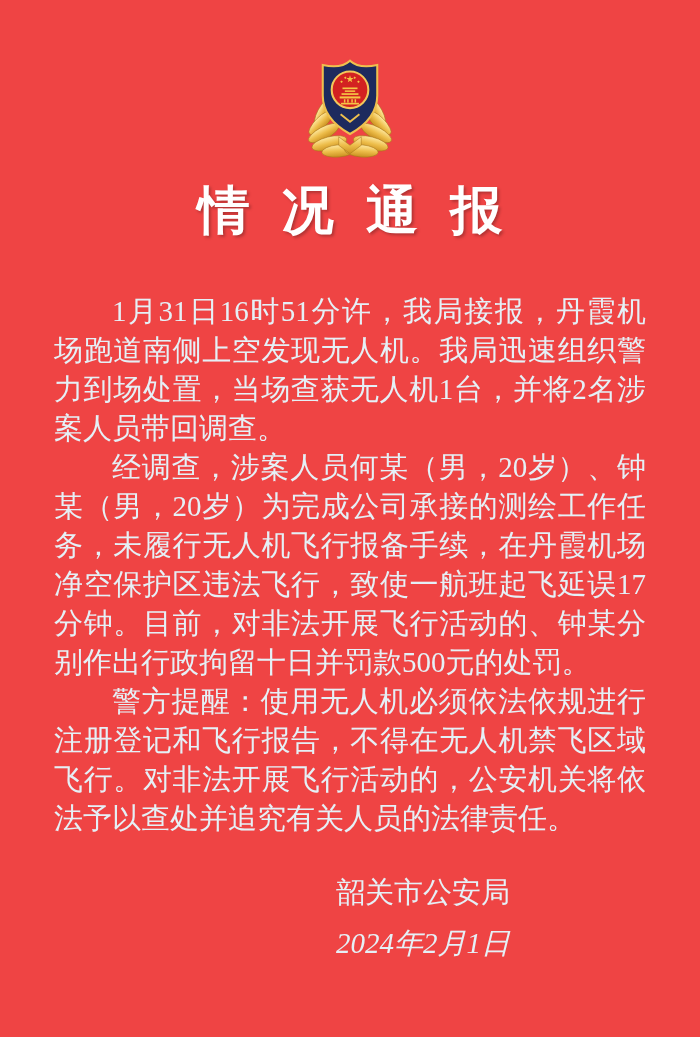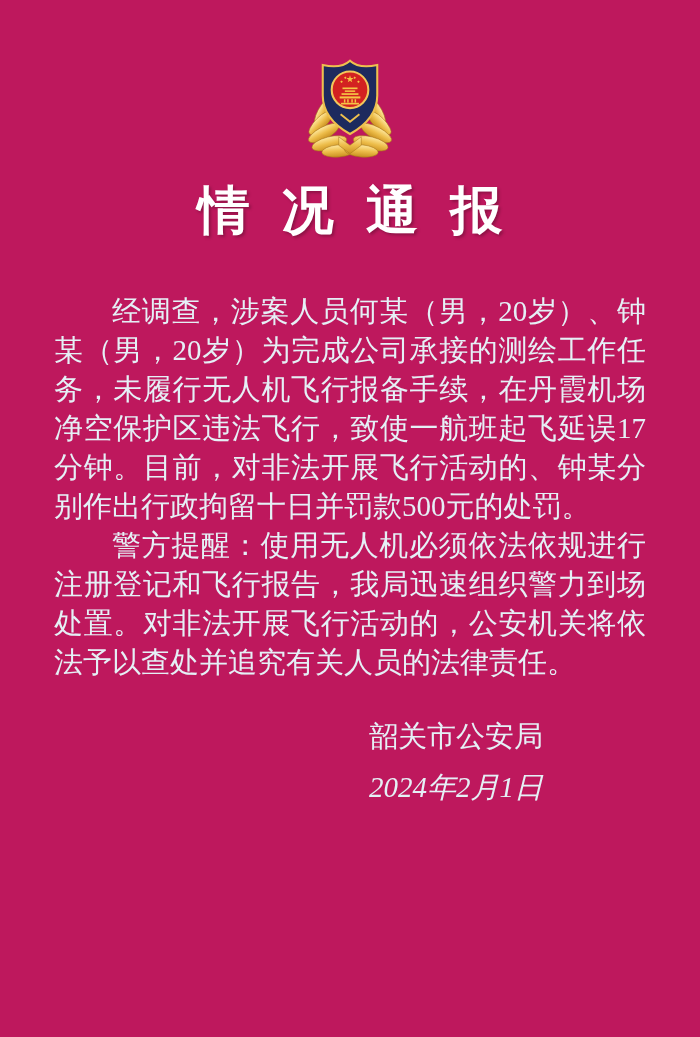--- a/index.html
+++ b/index.html
@@ -3,21 +3,21 @@
 <meta charset="utf-8">
 <style>
   html, body { margin: 0; padding: 0; }
   body {
     width: 700px; height: 1037px;
     font-family: "Liberation Serif", "DejaVu Serif", serif;
   }
   .page {
     position: relative;
     width: 700px; height: 1037px;
-    background: #be185d;
+    background: #ef4444;
     overflow: hidden;
   }
   .emblem-wrap {
     padding-top: 56px;
     display: flex;
     justify-content: center;
   }
   .title {
     margin: 20px 0 0 0;
     font-size: 52px;
@@ -38,21 +38,21 @@
     text-justify: inter-character;
   }
   .body-text p {
     margin: 0;
     text-indent: 2em;
   }
   .signature-block {
     margin-top: 35px;
     margin-left: 336px;
     width: 240px;
-    text-align: center;
+    text-align: left;
     color: #e5f0f6;
     font-size: 29px;
     line-height: 39px;
   }
   .date-line { margin-top: 12px; font-style: italic; }
 </style>
 </head>
 <body>
 
 <div class="page">
@@ -105,22 +105,23 @@
         <rect x="51.4" y="46" width="1.6" height="3.6"></rect>
         <rect x="54.9" y="46" width="1.6" height="3.6"></rect>
         <rect x="40.5" y="49.8" width="19" height="1.8"></rect>
       </g>
     </svg>
   </div>
 
   <h1 class="title">情况通报</h1>
 
   <div class="body-text">
+    <p>1月31日16时51分许，我局接报，丹霞机场跑道南侧上空发现无人机。我局迅速组织警力到场处置，当场查获无人机1台，并将2名涉案人员带回调查。</p>
     <p>经调查，涉案人员何某（男，20岁）、钟某（男，20岁）为完成公司承接的测绘工作任务，未履行无人机飞行报备手续，在丹霞机场净空保护区违法飞行，致使一航班起飞延误17分钟。目前，对非法开展飞行活动的、钟某分别作出行政拘留十日并罚款500元的处罚。</p>
-    <p>警方提醒：使用无人机必须依法依规进行注册登记和飞行报告，我局迅速组织警力到场处置。对非法开展飞行活动的，公安机关将依法予以查处并追究有关人员的法律责任。</p>
+    <p>警方提醒：使用无人机必须依法依规进行注册登记和飞行报告，不得在无人机禁飞区域飞行。对非法开展飞行活动的，公安机关将依法予以查处并追究有关人员的法律责任。</p>
   </div>
 
   <div class="signature-block">
     <div class="sig-line">韶关市公安局</div>
     <div class="date-line">2024年2月1日</div>
   </div>
 
 </div>
 
 </body></html>

